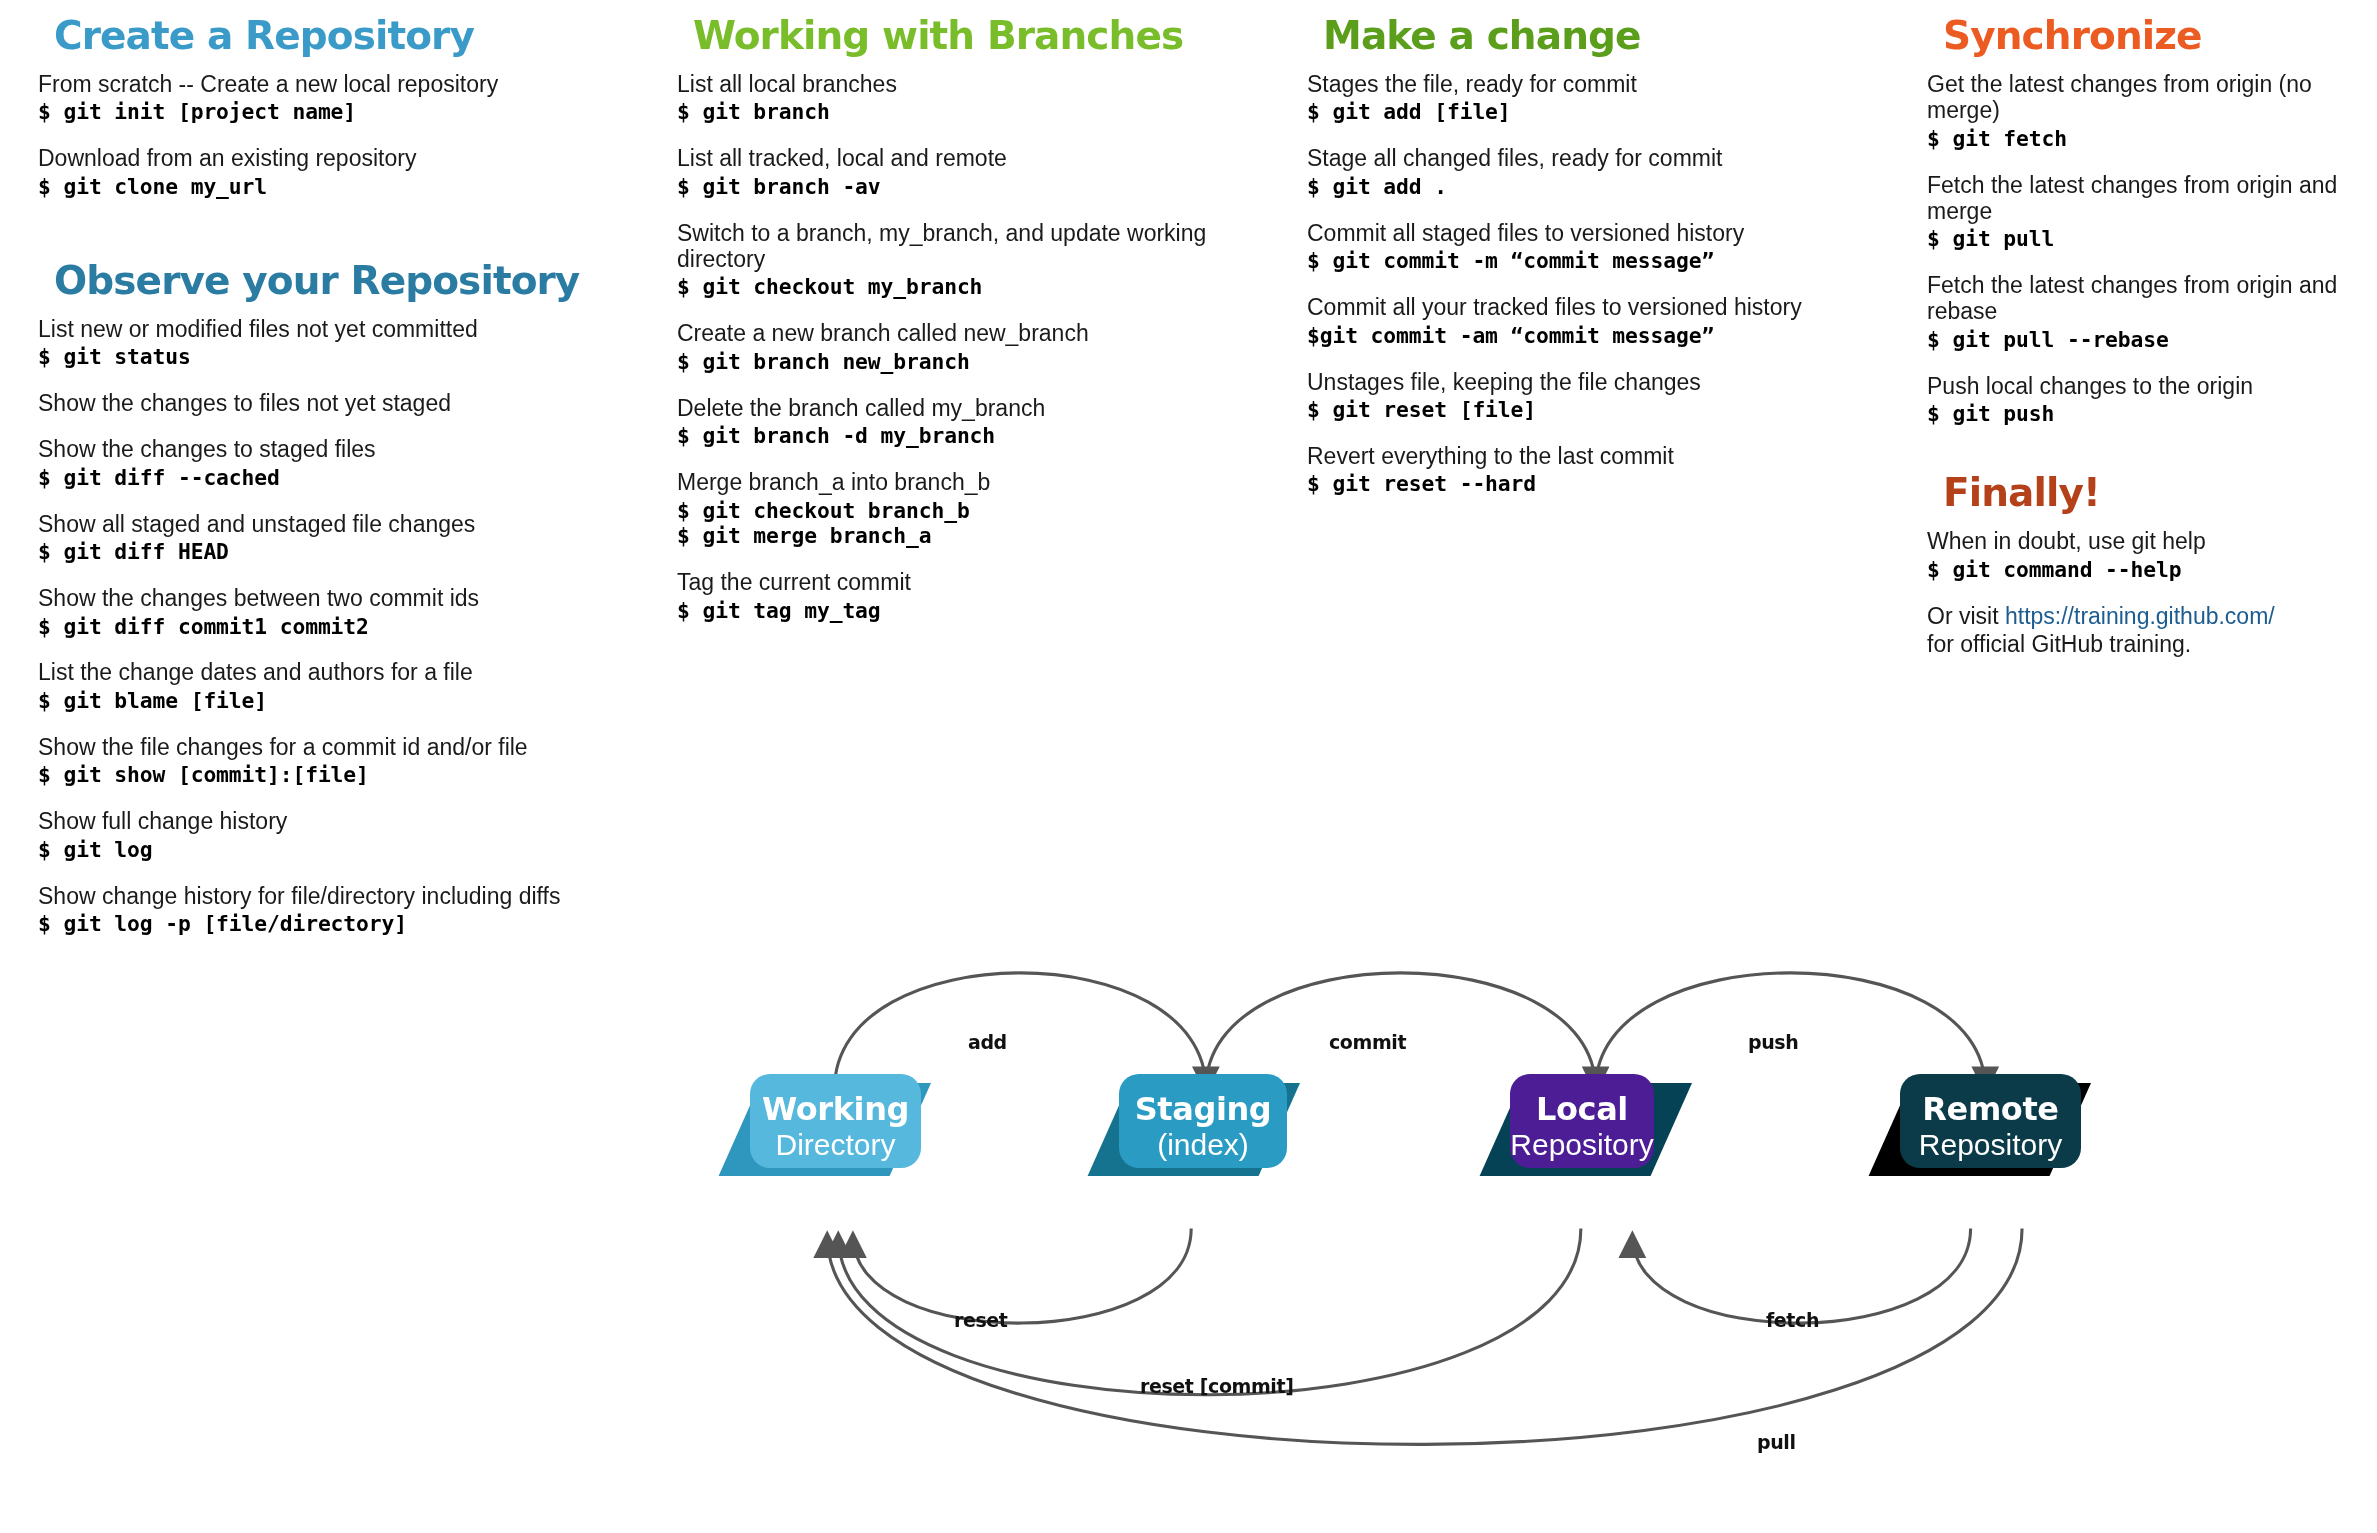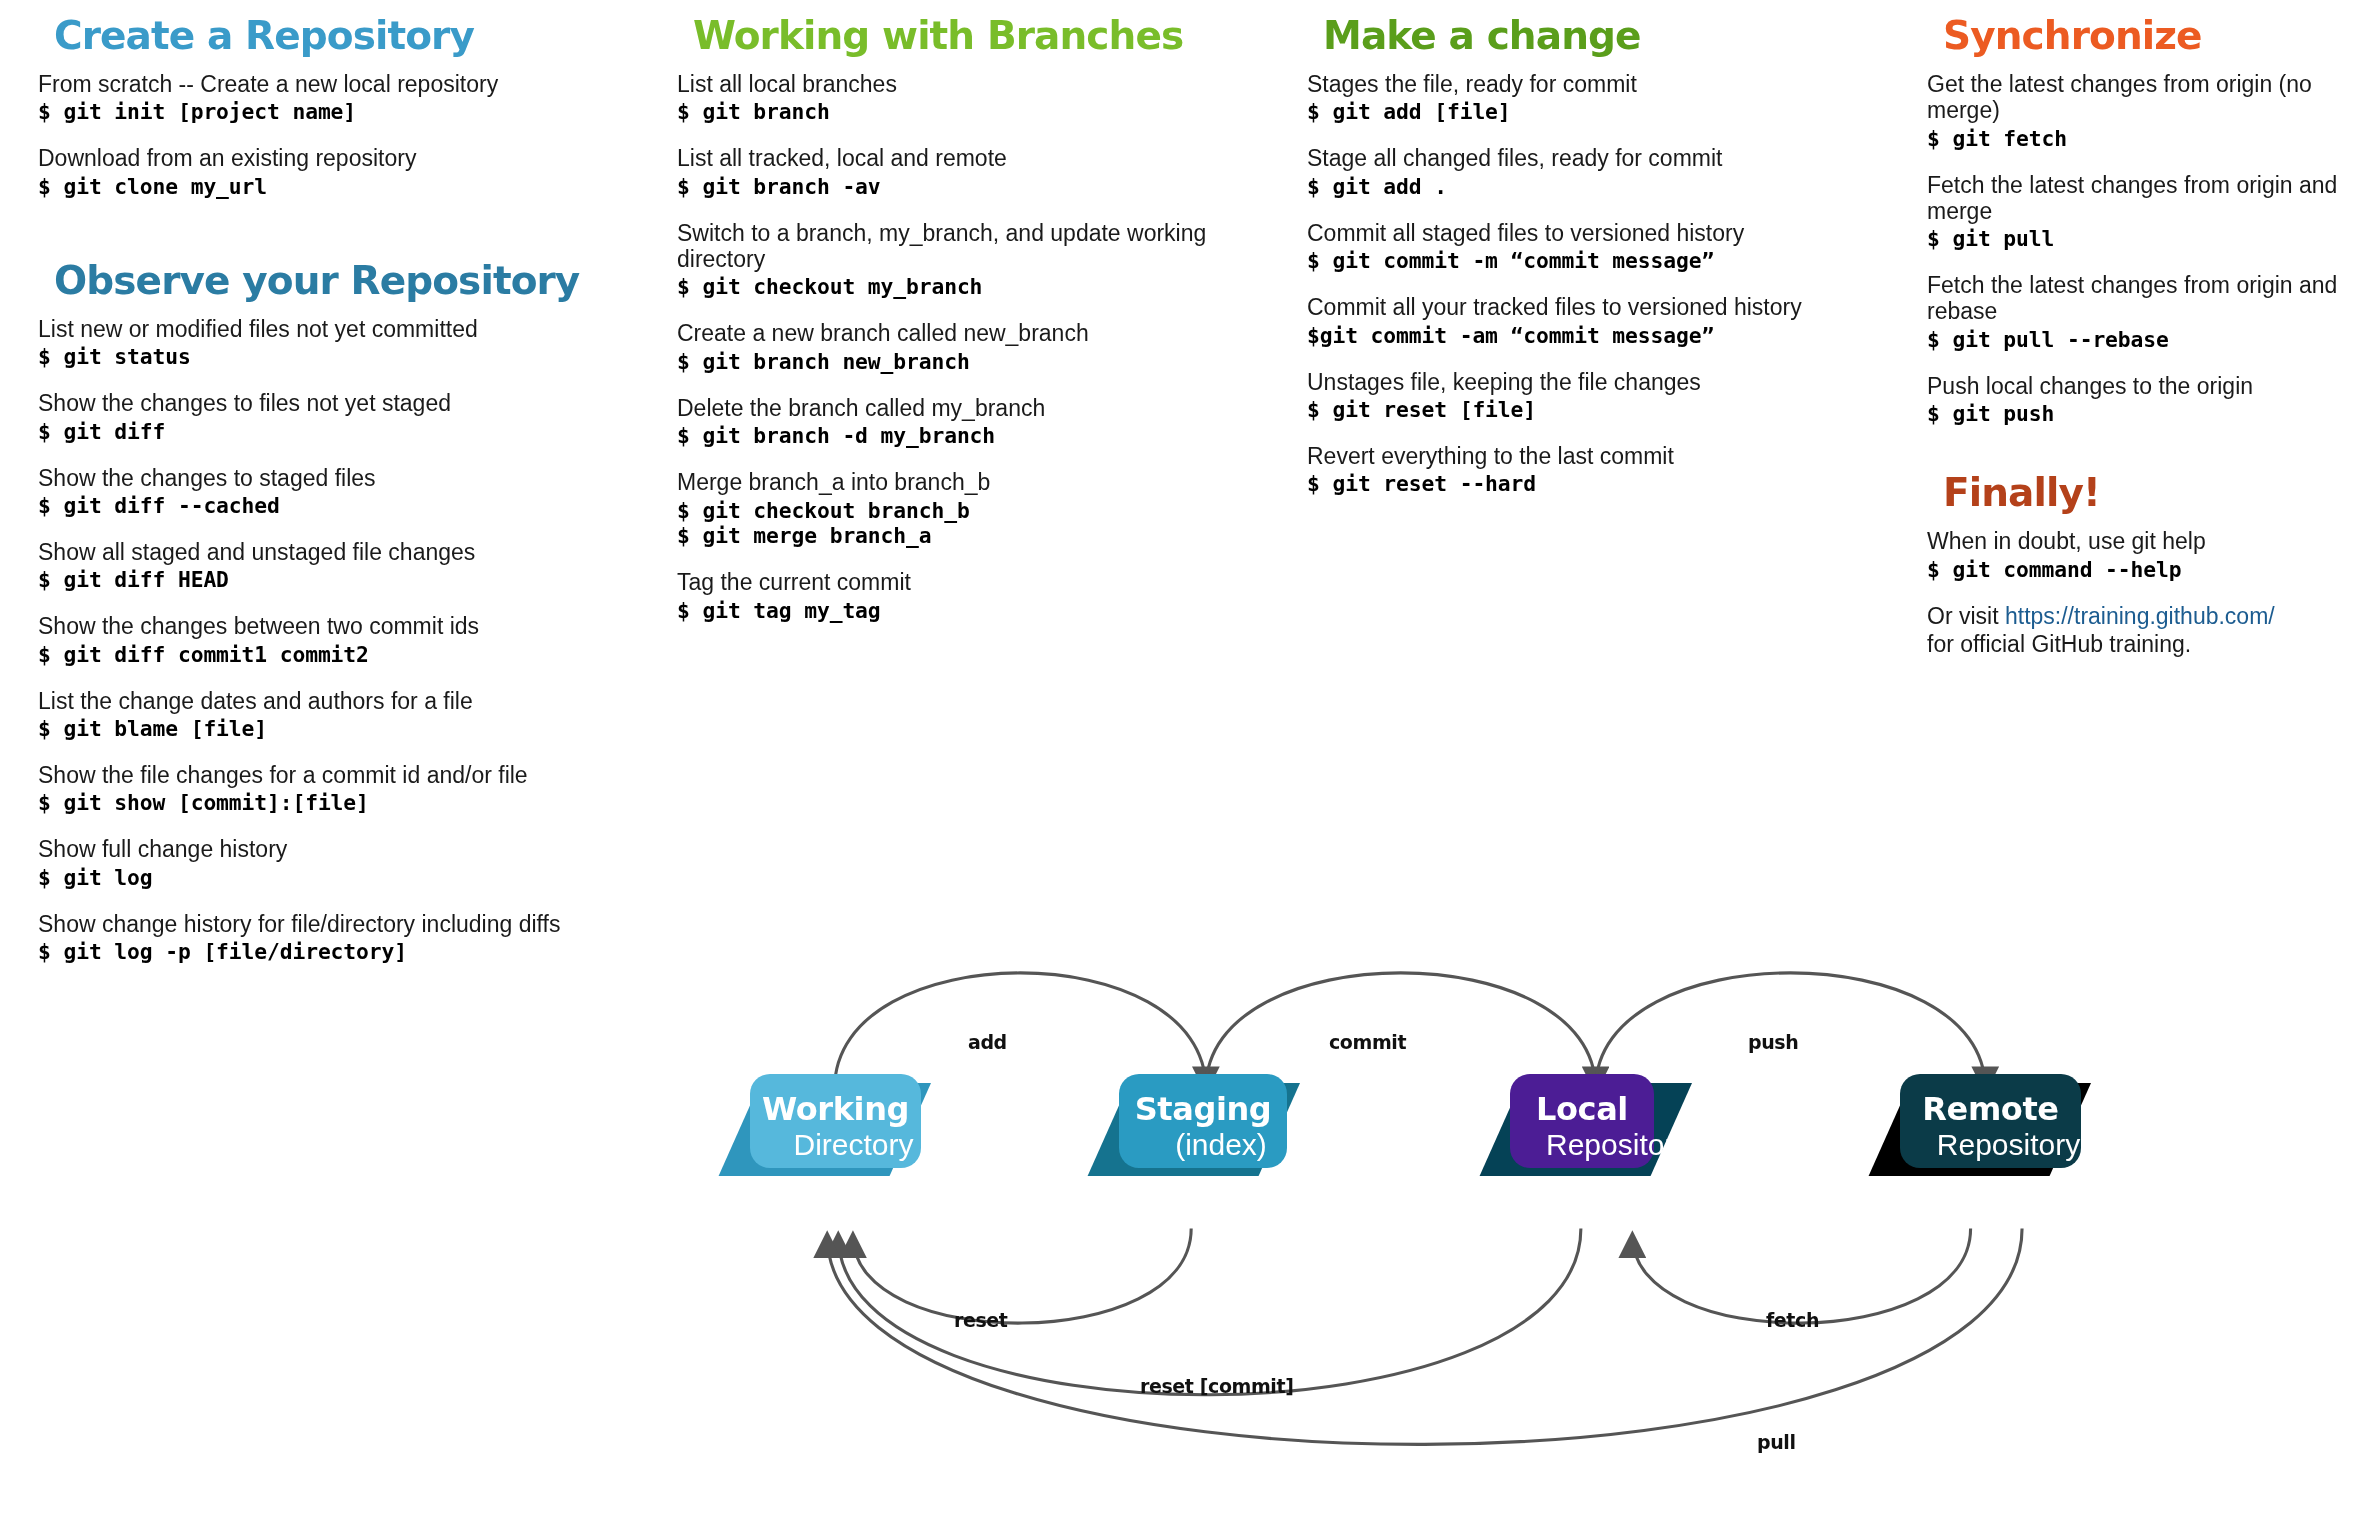--- a/index.html
+++ b/index.html
@@ -72,21 +72,20 @@
     border-radius:20px;
   }
   .node .n1{
     display:block;
     font-family:"DejaVu Sans","Liberation Sans",sans-serif;
     font-weight:bold;font-size:32px;line-height:1.0;letter-spacing:-0.4px;
   }
   .node .n2{
     display:block;font-size:30px;line-height:1.12;font-weight:300;margin-top:2.9px;
     font-stretch:condensed;
-    padding-left:36px;
   }
   .arrow-label{
     position:absolute;
     font-family:"DejaVu Sans","Liberation Sans",sans-serif;
     font-weight:bold;font-size:19px;color:#111;white-space:nowrap;
     letter-spacing:-0.4px;
   }
 </style>
 </head>
 <body>
@@ -115,21 +114,20 @@
     <div class="sec-block">
       <h2 class="sec-title t-blue-dark">Observe your Repository</h2>
       <div class="gap-after-title"></div>
 
       <div class="entry">
         <p class="desc">List new or modified files not yet committed</p>
         <p class="cmd">$ git status</p>
       </div>
       <div class="entry">
         <p class="desc">Show the changes to files not yet staged</p>
-        <p class="cmd">$ git diff</p>
       </div>
       <div class="entry">
         <p class="desc">Show the changes to staged files</p>
         <p class="cmd">$ git diff --cached</p>
       </div>
       <div class="entry">
         <p class="desc">Show all staged and unstaged file changes</p>
         <p class="cmd">$ git diff HEAD</p>
       </div>
       <div class="entry">

